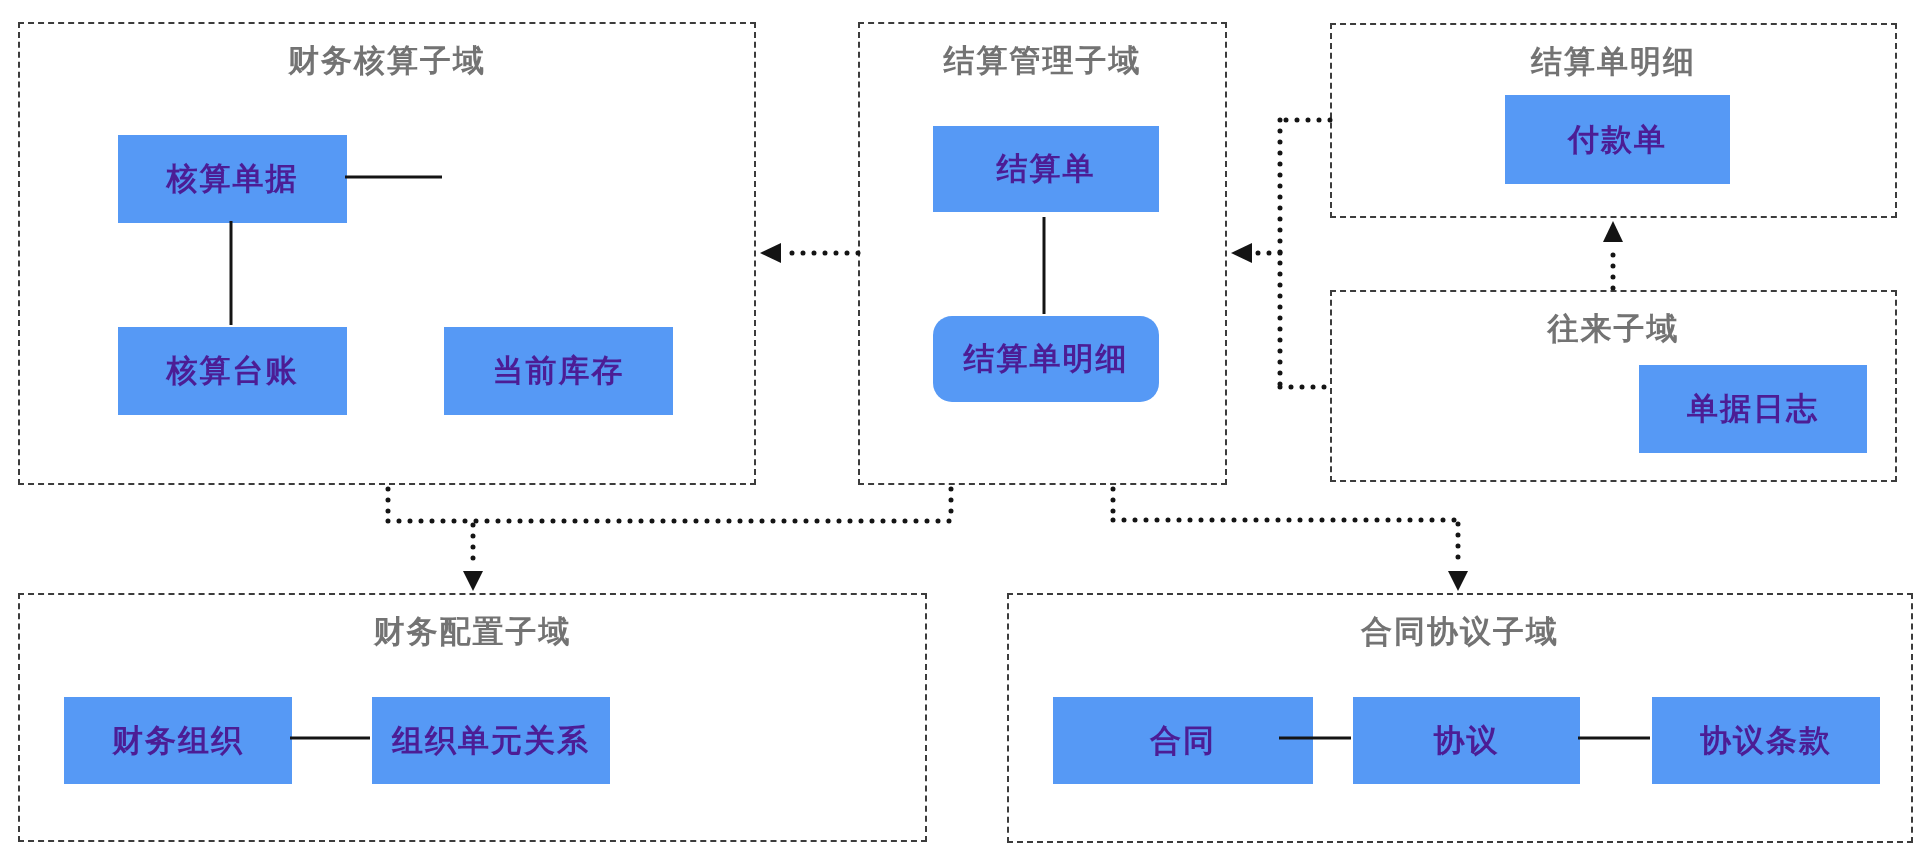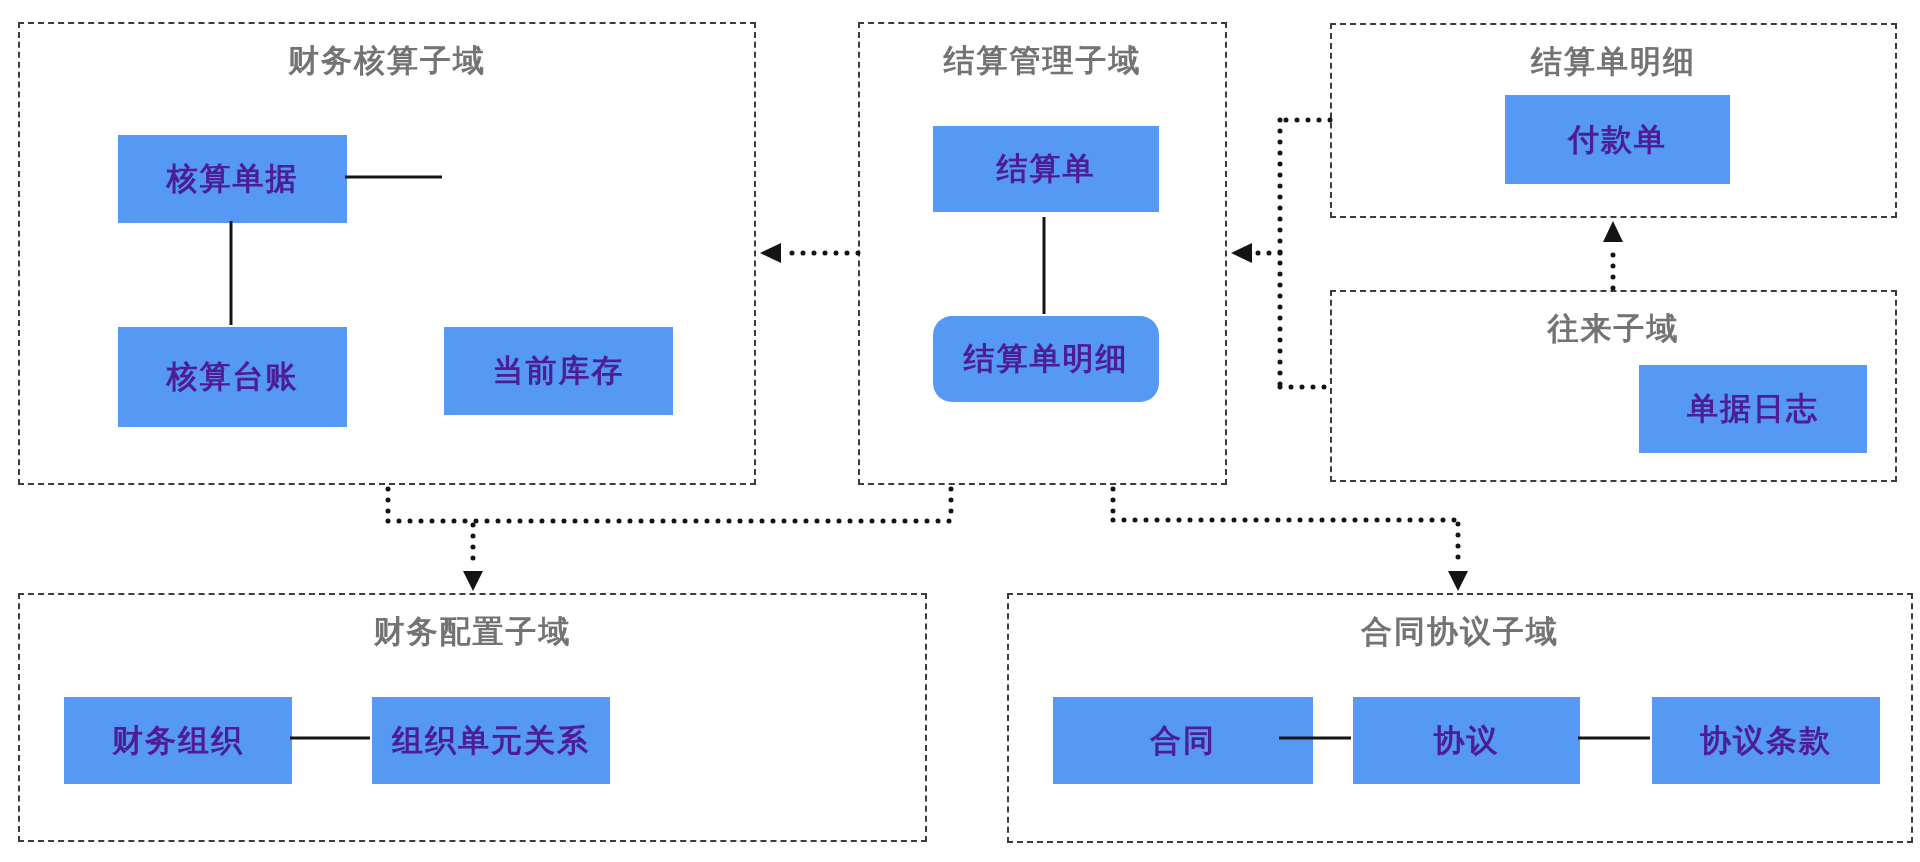--- a/index.html
+++ b/index.html
@@ -54,21 +54,21 @@
   .arrowhead{fill:#141414;stroke:none;}
 </style>
 </head>
 <body>
 
 <div id="canvas">
 
   <div class="domain" style="left:18px;top:22px;width:738px;height:463px;">
     <div class="domain-title">财务核算子域</div>
     <div class="node" style="left:98px;top:111px;width:229px;height:88px;">核算单据</div>
-    <div class="node" style="left:98px;top:303px;width:229px;height:100px;">核算台账</div>
+    <div class="node" style="left:98px;top:303px;width:229px;height:88px;">核算台账</div>
     <div class="node" style="left:424px;top:303px;width:229px;height:88px;">当前库存</div>
   </div>
 
   <div class="domain" style="left:858px;top:22px;width:369px;height:463px;">
     <div class="domain-title">结算管理子域</div>
     <div class="node" style="left:73px;top:102px;width:226px;height:86px;">结算单</div>
     <div class="node" style="left:73px;top:292px;width:226px;height:86px;border-radius:19px;">结算单明细</div>
   </div>
 
   <div class="domain" style="left:1330px;top:23px;width:567px;height:195px;">

